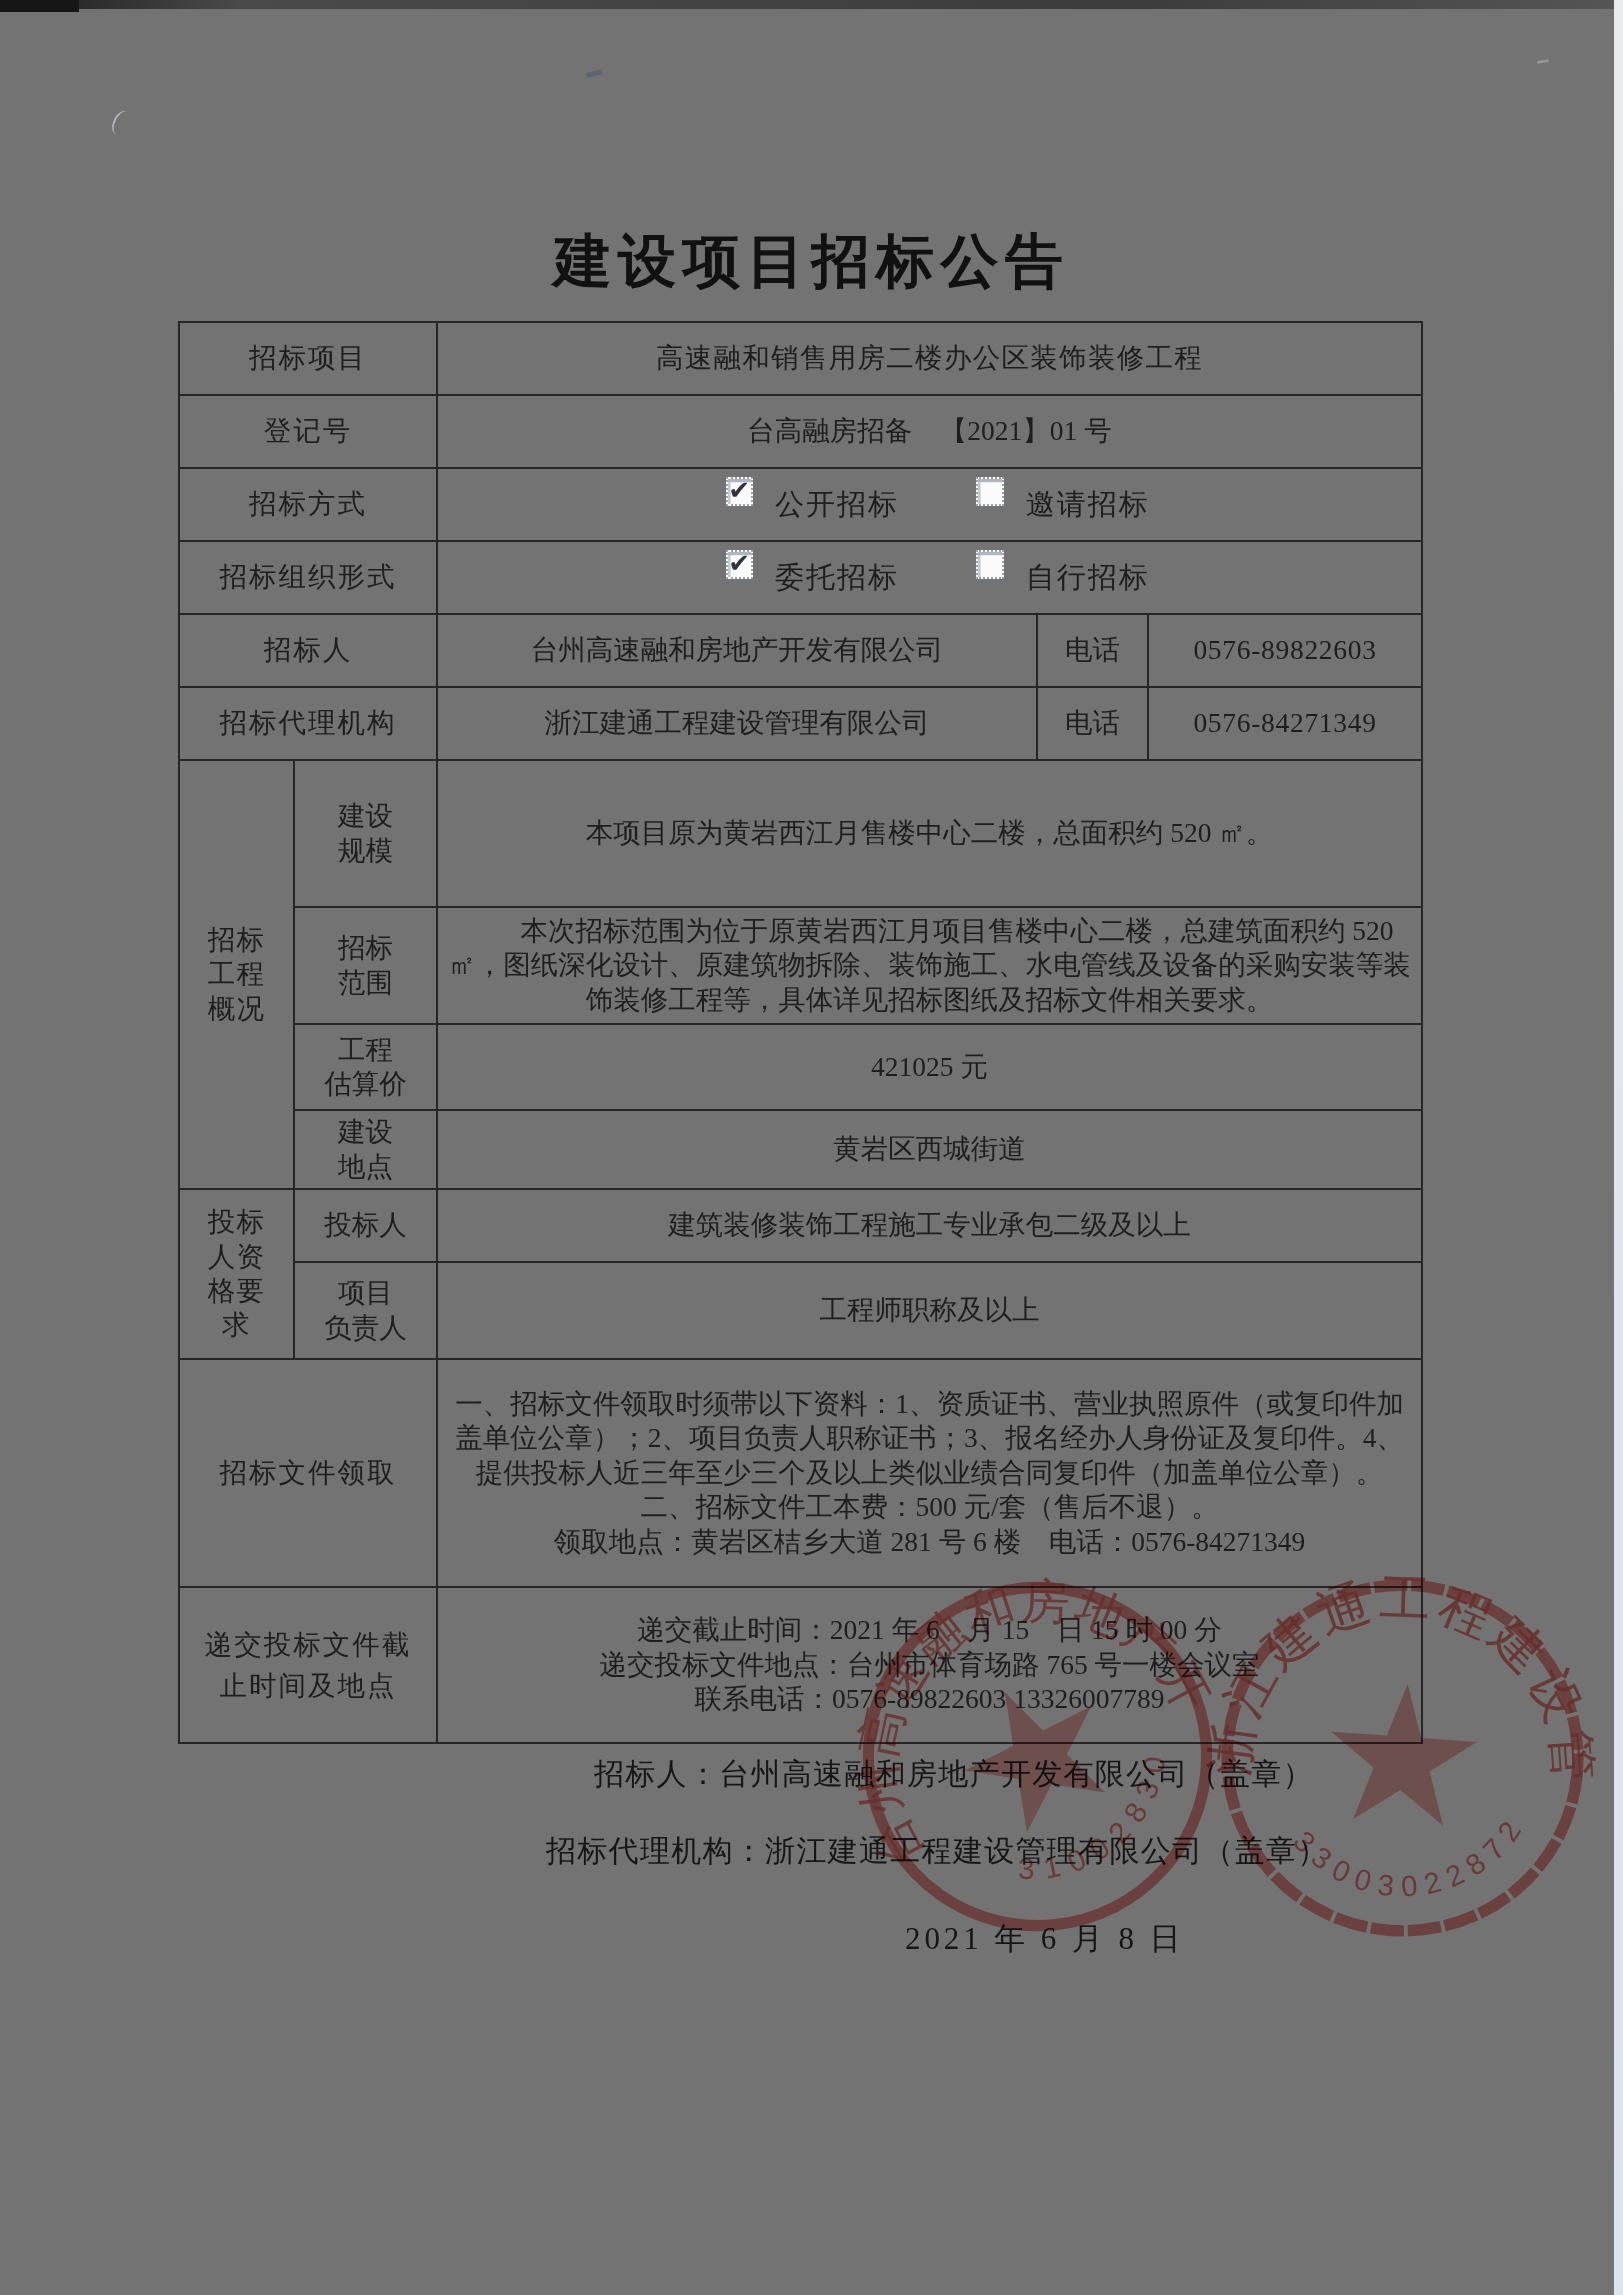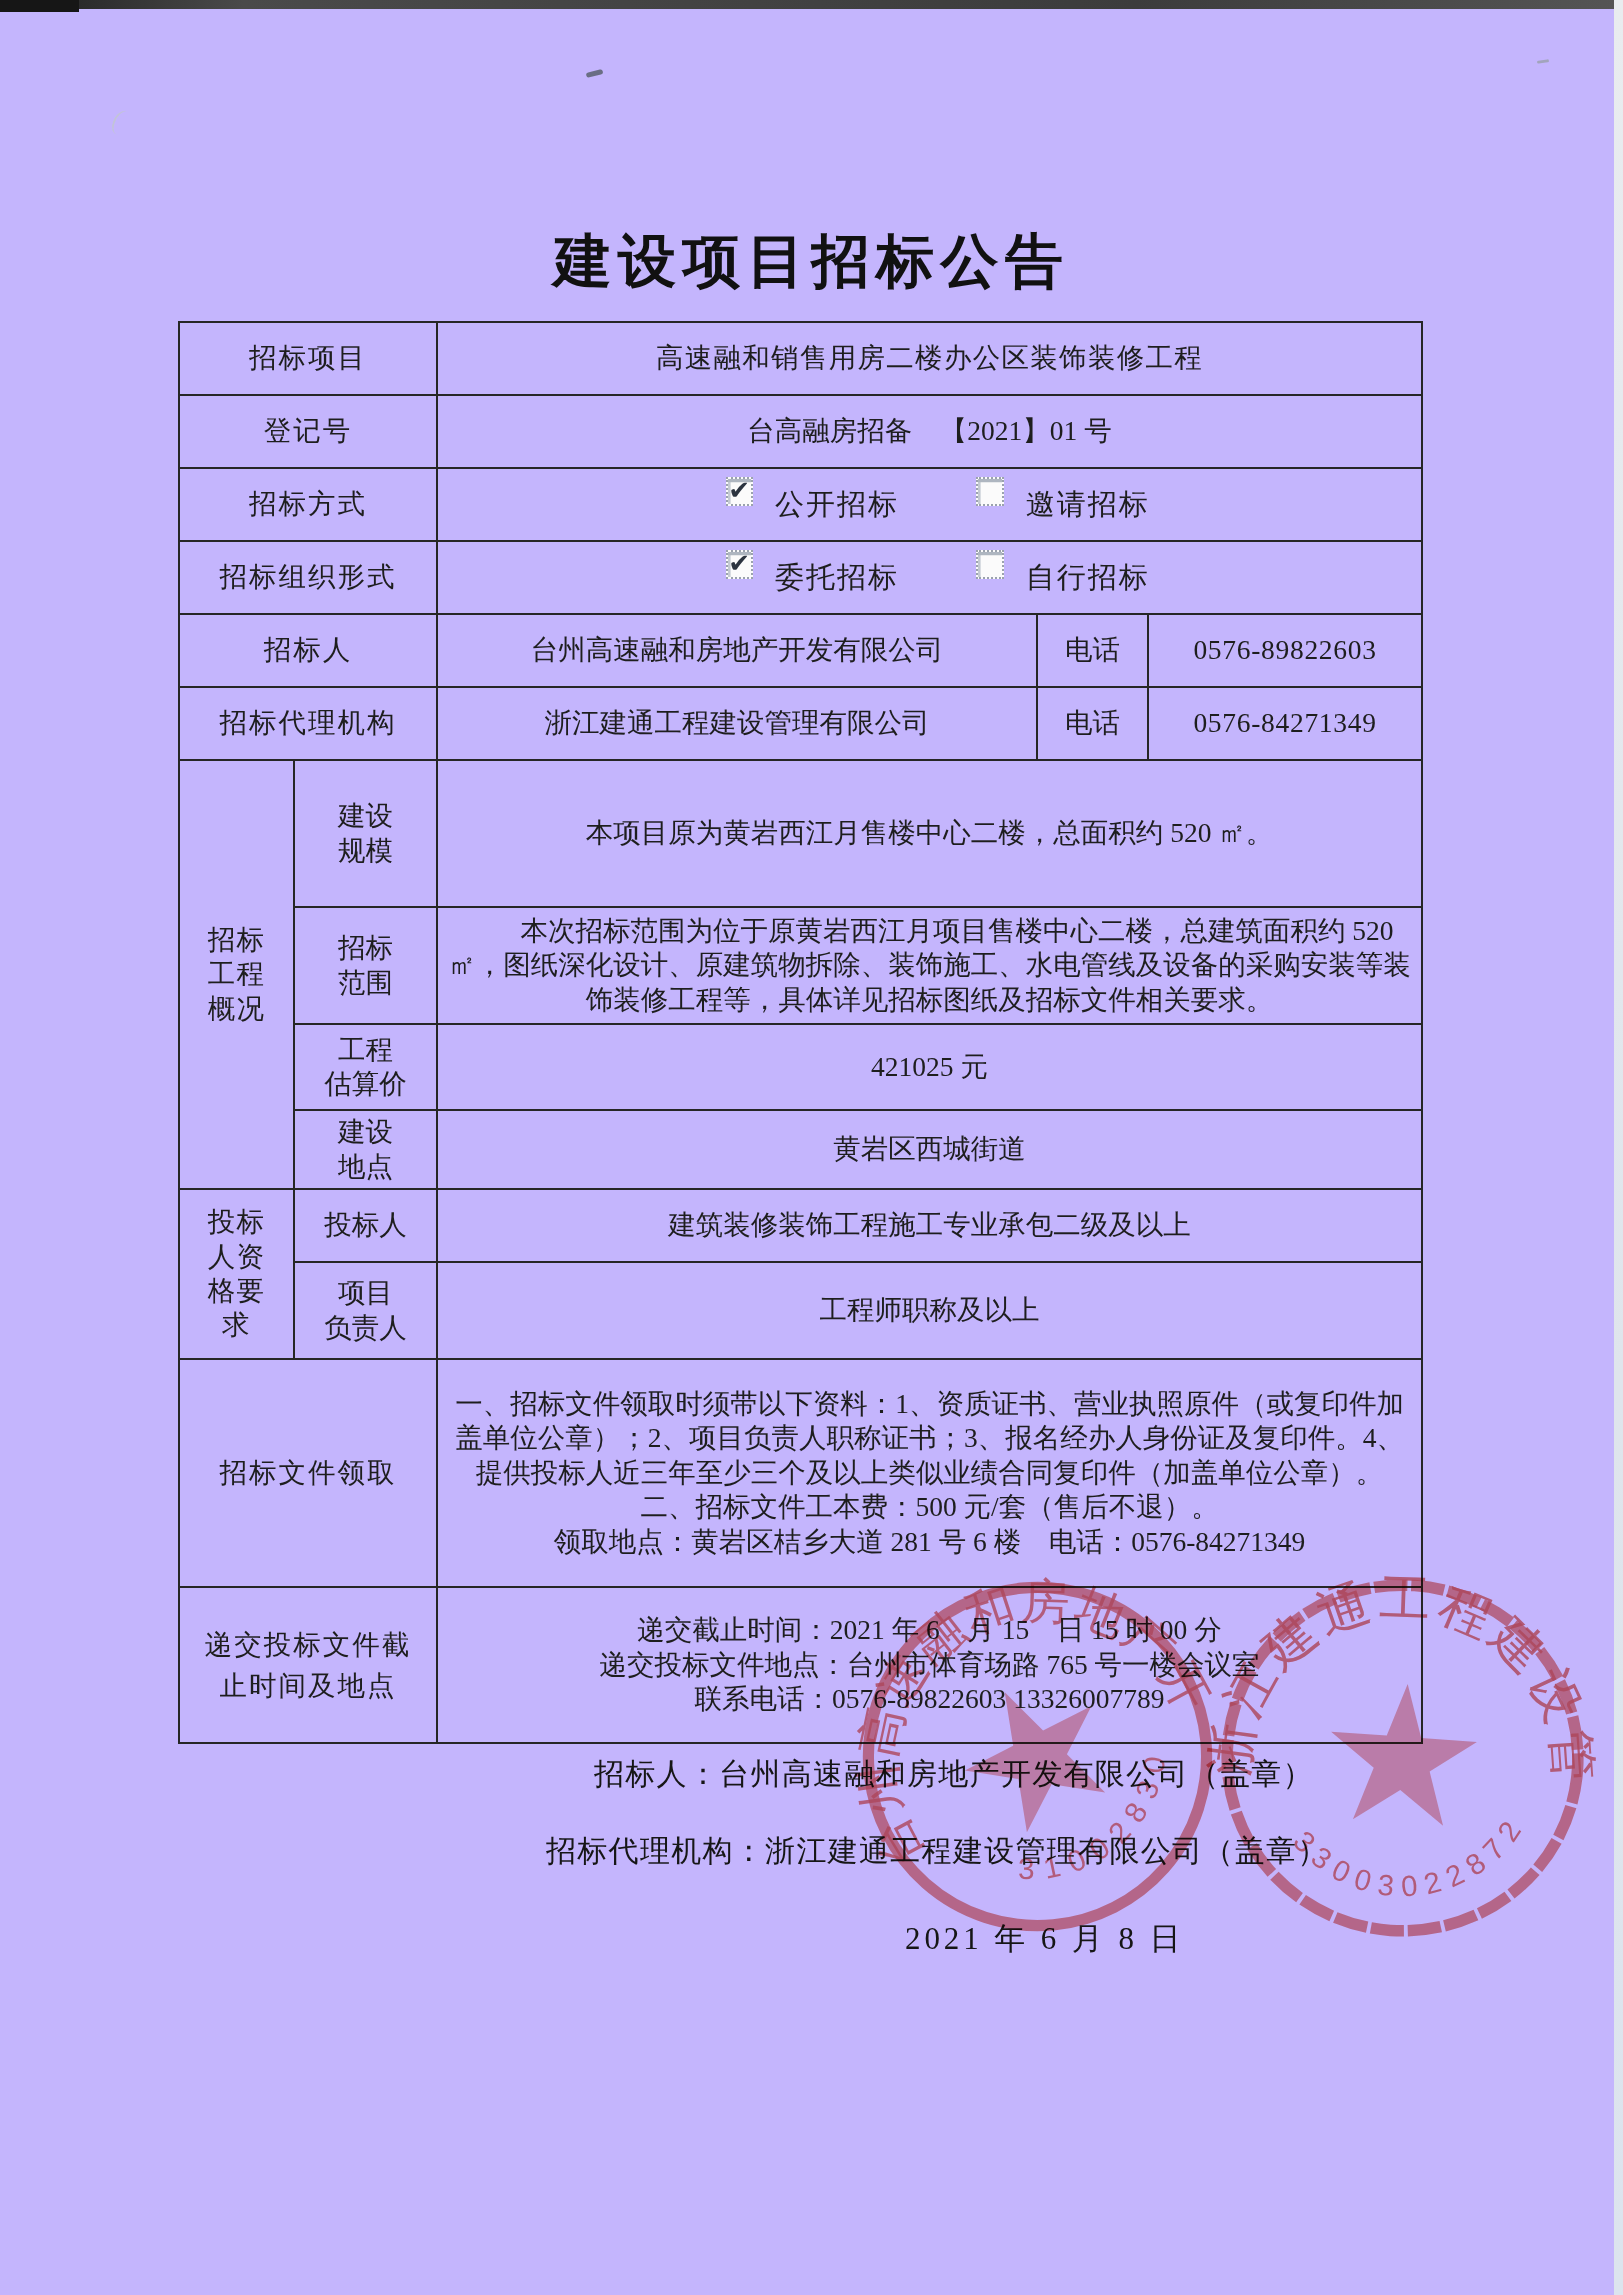--- a/index.html
+++ b/index.html
@@ -1,17 +1,17 @@
 <!DOCTYPE html>
 <html style="font-size:10.5px"><head>
 <meta charset="utf-8">
 <style>
   html,body{margin:0;padding:0;background:#ffffff;}
   .page{
-    position:relative;width:1623px;height:2295px;background:#c4b5fd;overflow:hidden;
+    position:relative;width:1623px;height:2295px;background:#737373;overflow:hidden;
     font-family:"Liberation Serif", serif;color:#1e1e1e;
   }
   
   .scan-top-band{position:absolute;left:0;top:0;width:100%;height:8.5px;
     background:linear-gradient(90deg,#1c1c1c,#4a4a4a 15%,#3c3c3c 70%,#555);}
   .scan-top-band-left{position:absolute;left:0;top:0;width:79px;height:11.8px;background:#161616;}
   .scan-right-strip{position:absolute;right:0;top:0;width:9.2px;height:100%;
     background:linear-gradient(180deg,#e9ecef,#dfe5ec 60%,#dce4ee);}
   .artifact-smudge{position:absolute;left:113px;top:110px;width:17px;height:26px;
     border-left:2.6px solid #c2c7d0;border-radius:60% 0 0 40%;transform:rotate(18deg);opacity:.8;}

